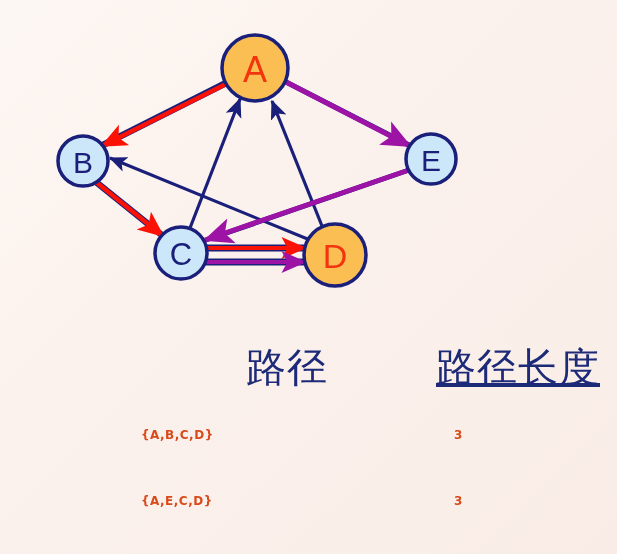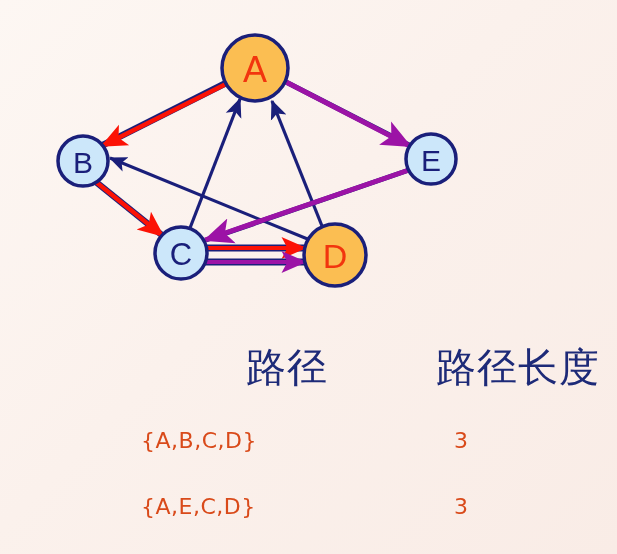--- a/index.html
+++ b/index.html
@@ -50,37 +50,38 @@
   }
   .hdr {
     position: absolute;
     font-family: "Liberation Serif", serif;
     font-size: 40px;
     color: #1d2a78;
     letter-spacing: 1px;
     white-space: nowrap;
   }
   .hdr-path { left: 210px; top: 0; }
-  .hdr-len  { left: 400px; top: 0; }
+  .hdr-len  { left: 400px; top: 0; text-decoration: underline; }
 
   .data-row {
     position: absolute;
     left: 0;
     width: 617px;
     height: 40px;
   }
   .row1 { top: 110px; }
   .row2 { top: 176px; }
 
   .cell {
     position: absolute;
     font-family: "DejaVu Sans", sans-serif;
-    font-size: 22px;
+    font-size: 12px;
     color: #d94a1a;
     white-space: nowrap;
+    font-weight: bold;
   }
   .cell-path { left: 105px; top: 0; letter-spacing: 0.5px; }
   .cell-len  { left: 418px; top: 0; }
 </style>
 </head>
 <body>
 
 <div id="slide">
 
   <svg id="graph" viewBox="0 0 617 320">

